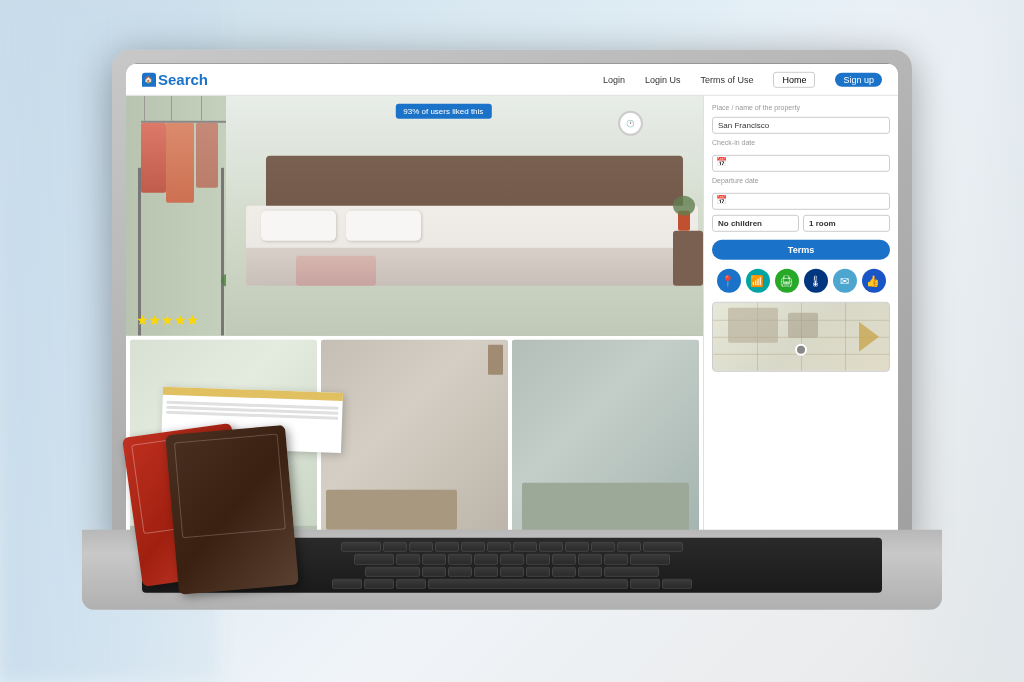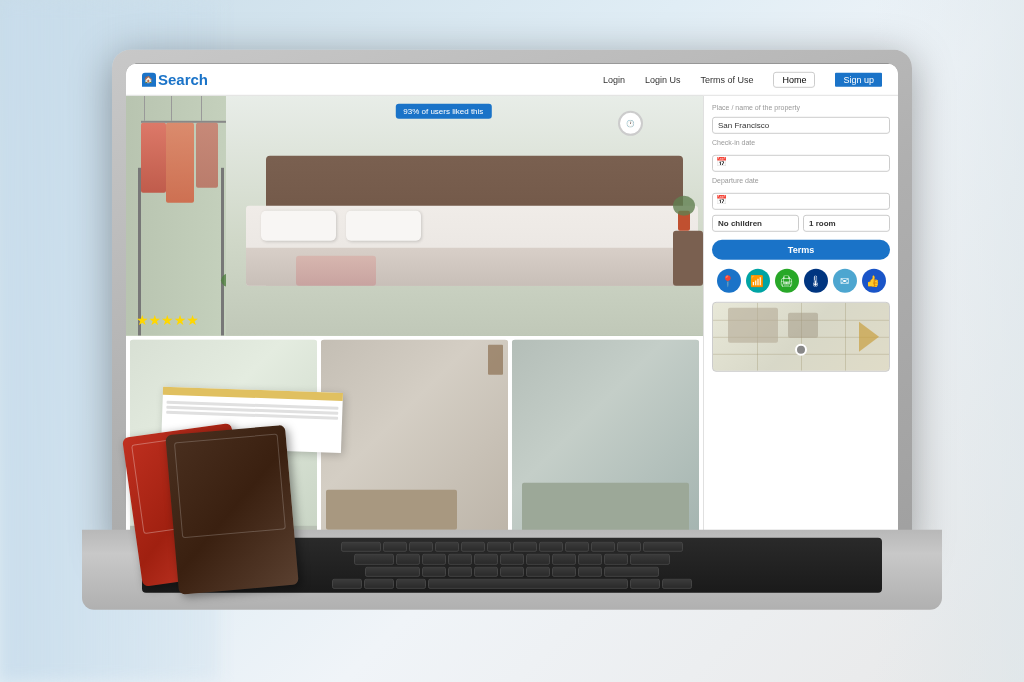--- a/index.html
+++ b/index.html
@@ -116,21 +116,21 @@
       padding: 2px 8px;
       border-radius: 3px;
       font-size: 9px;
       cursor: pointer;
       background: white;
     }
     .nav-signup-btn {
       background: #1a73c8;
       color: white;
       padding: 2px 8px;
-      border-radius: 1px;
+      border-radius: 7px;
       font-size: 9px;
       cursor: pointer;
       border: none;
     }
 
     
     .main-content {
       display: flex;
       flex: 1;
       overflow: hidden;

